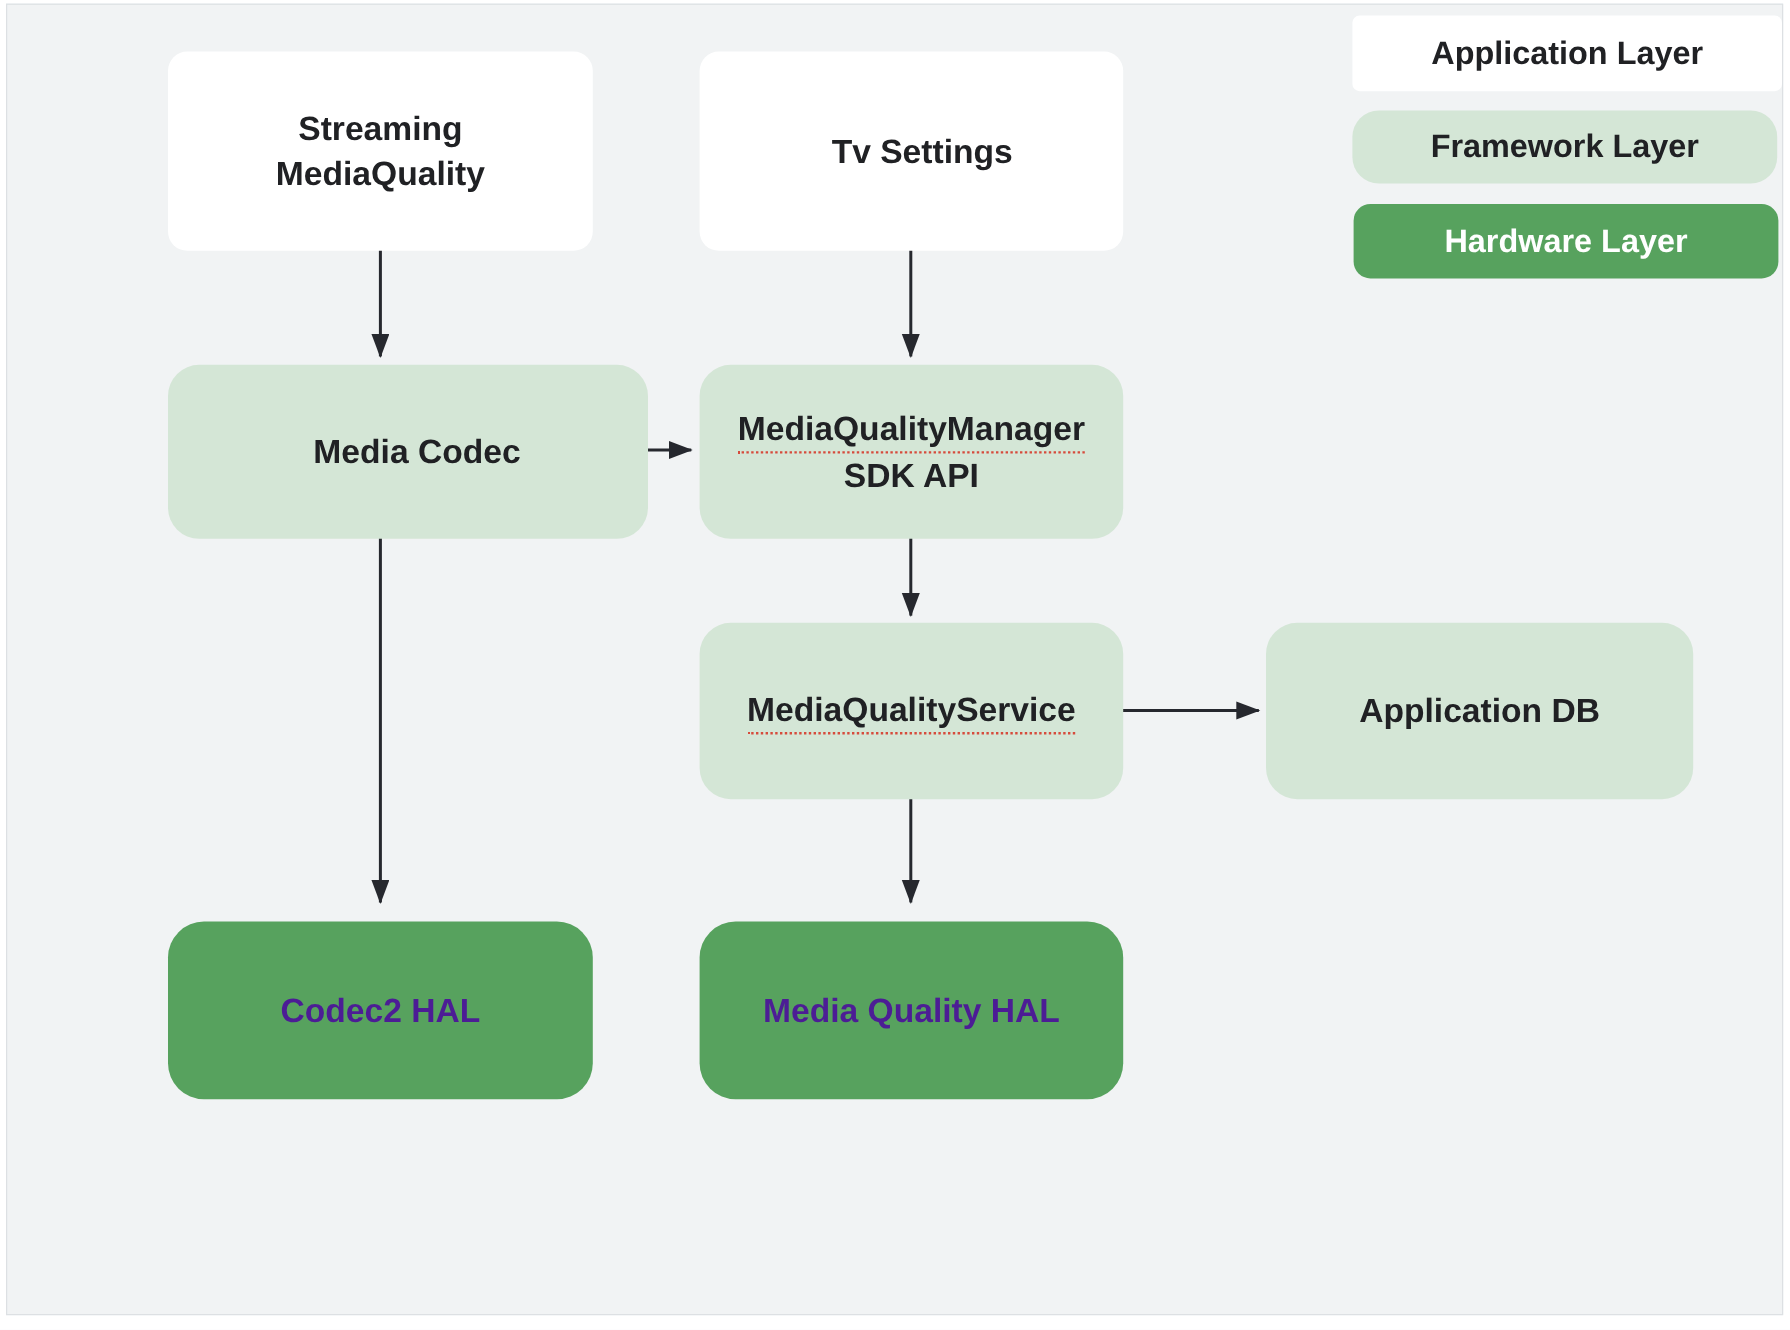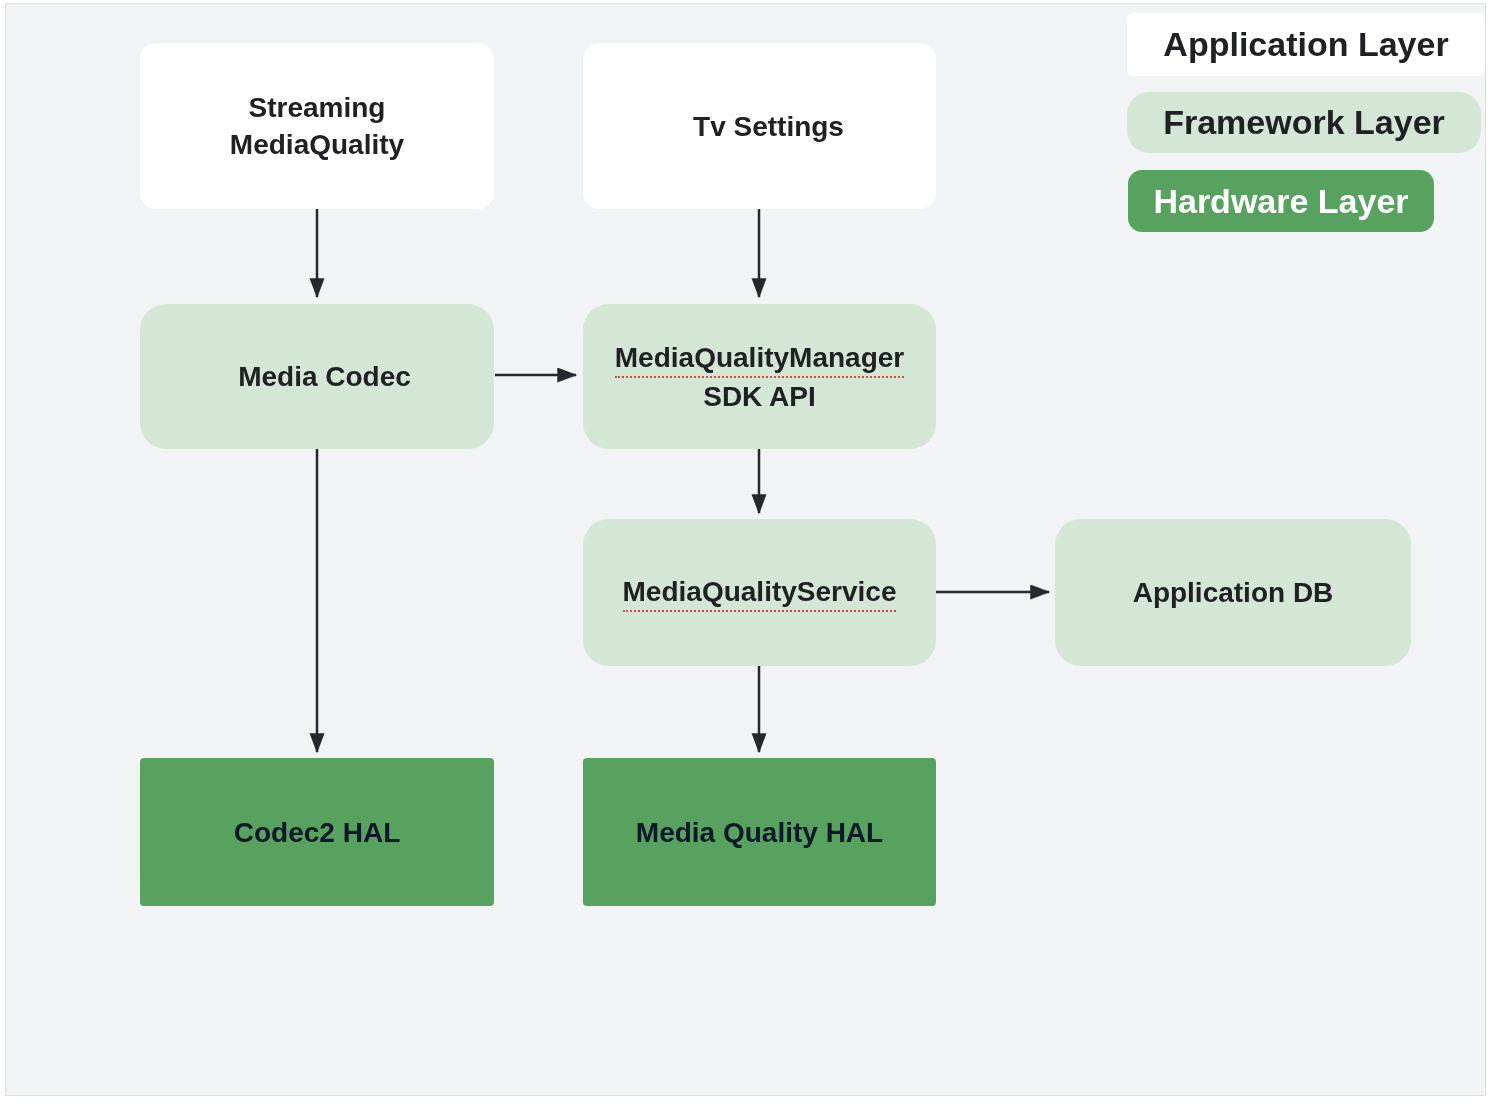--- a/index.html
+++ b/index.html
@@ -37,52 +37,52 @@
     justify-content: center;
     text-align: center;
     font-weight: 700;
     font-size: 28px;
     line-height: 37px;
     color: #202124;
     box-sizing: border-box;
   }
   .layer-app       { background: #ffffff; border-radius: 16px; }
   .layer-framework { background: #d4e6d6; border-radius: 26px; }
-  .layer-hardware  { background: #57a25e; border-radius: 4px; color: #0f172a; }
+  .layer-hardware  { background: #57a25e; border-radius: 30px; color: #4c1d95; margin-top: 10px; }
   .legend-item {
     position: absolute;
     display: flex;
     align-items: center;
     justify-content: center;
     font-weight: 700;
-    font-size: 34px;
+    font-size: 27px;
     color: #202124;
     box-sizing: border-box;
   }
   .legend-app       { background: #ffffff; border-radius: 6px; }
   .legend-framework { background: #d4e6d6; border-radius: 22px; }
   .legend-hardware  { background: #57a25e; border-radius: 14px; color: #ffffff; }
   .spell {
     display: inline-block;
     border-bottom: 2px dotted #d64b3c;
     padding-bottom: 0px;
   }
   
   #n-streaming   { left: 134px; top:  39px; width: 354px; height: 166px; }
   #n-tvsettings  { left: 577px; top:  39px; width: 353px; height: 166px; padding-left: 18px; }
-  #n-mediacodec  { left: 134px; top: 300px; width: 354px; height: 145px; padding-left: 15px; }
+  #n-mediacodec  { left: 134px; top: 300px; width: 400px; height: 145px; padding-left: 15px; }
   #n-mqmanager   { left: 577px; top: 300px; width: 353px; height: 145px; }
   #n-mqservice   { left: 577px; top: 515px; width: 353px; height: 147px; justify-content: center; }
   #n-mqdb        { left:1049px; top: 515px; width: 356px; height: 147px; }
   #n-codec2hal   { left: 134px; top: 754px; width: 354px; height: 148px; }
   #n-mqhal       { left: 577px; top: 754px; width: 353px; height: 148px; }
   
   #lg-app        { left:1121px; top:   9px; width: 358px; height:  63px; }
   #lg-framework  { left:1121px; top:  88px; width: 354px; height:  61px; }
-  #lg-hardware   { left:1122px; top: 166px; width: 306px; height:  62px; }
+  #lg-hardware   { left:1122px; top: 166px; width: 354px; height:  62px; }
 </style>
 </head>
 <body>
 
 <div class="page">
 
   <svg class="arrows" viewBox="0 0 1492 1108" xmlns="http://www.w3.org/2000/svg">
     <defs>
       <marker id="ah" markerWidth="10" markerHeight="8" refX="7.5" refY="3" orient="auto" markerUnits="strokeWidth">
         <path d="M0,0 L8,3 L0,6 Z" fill="#26282e"></path>

